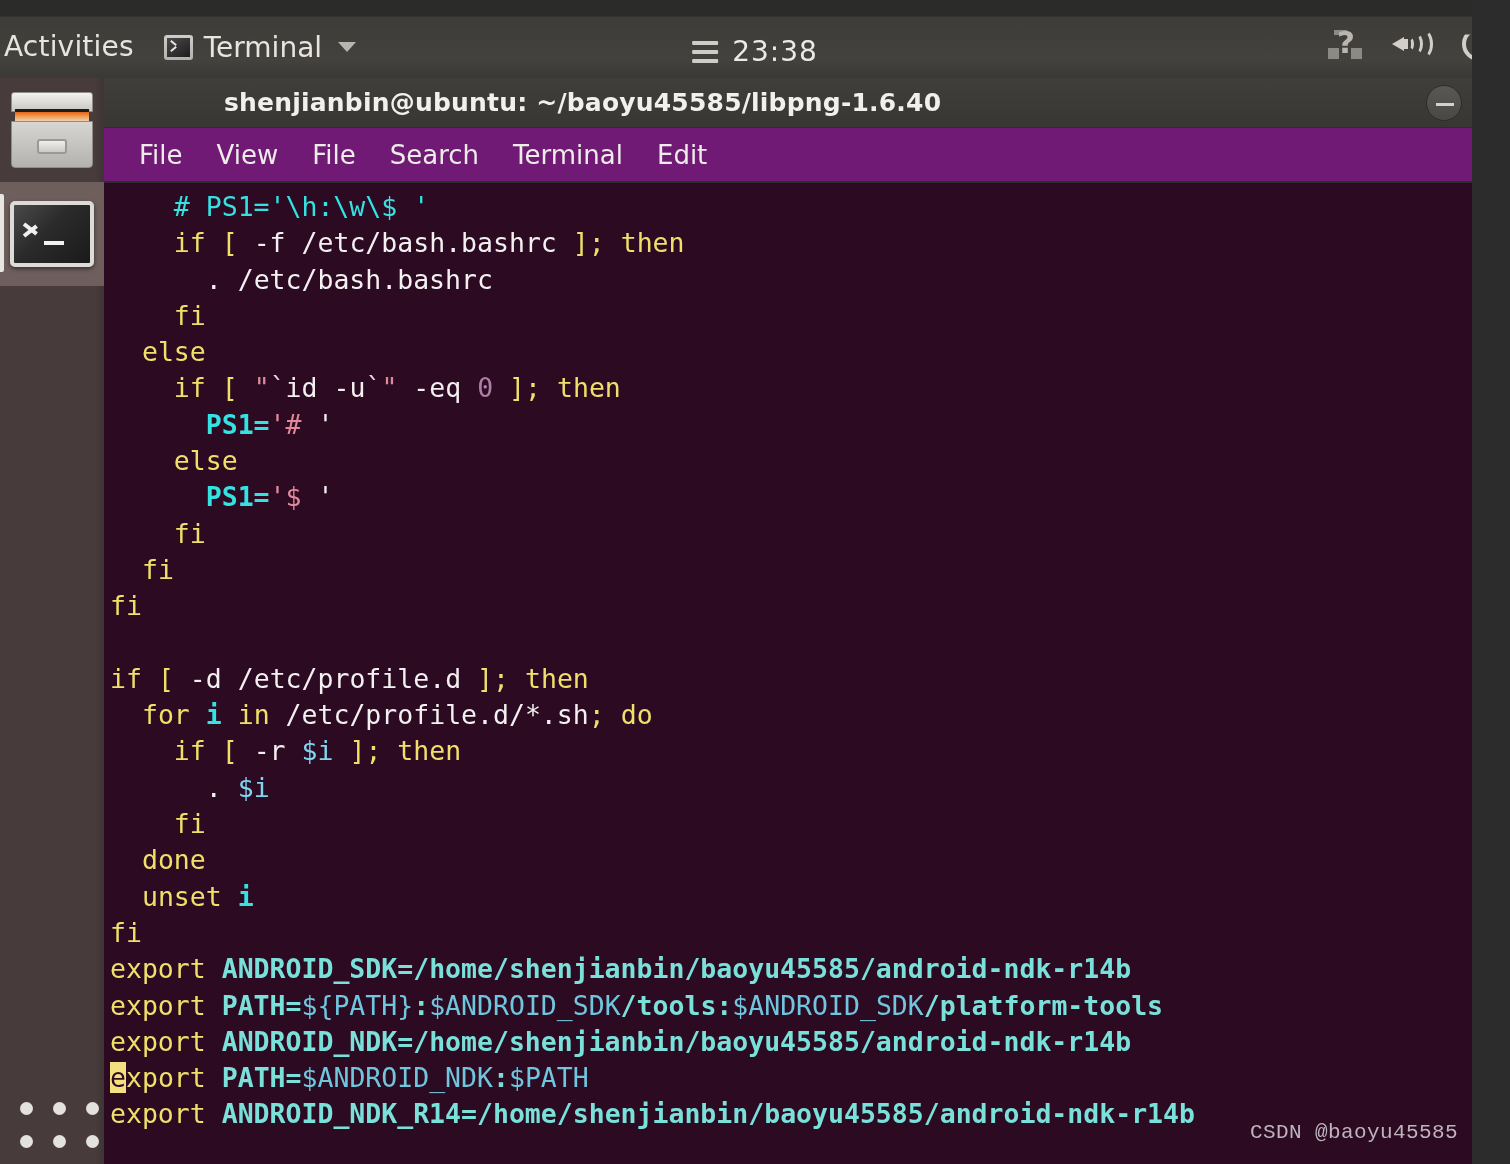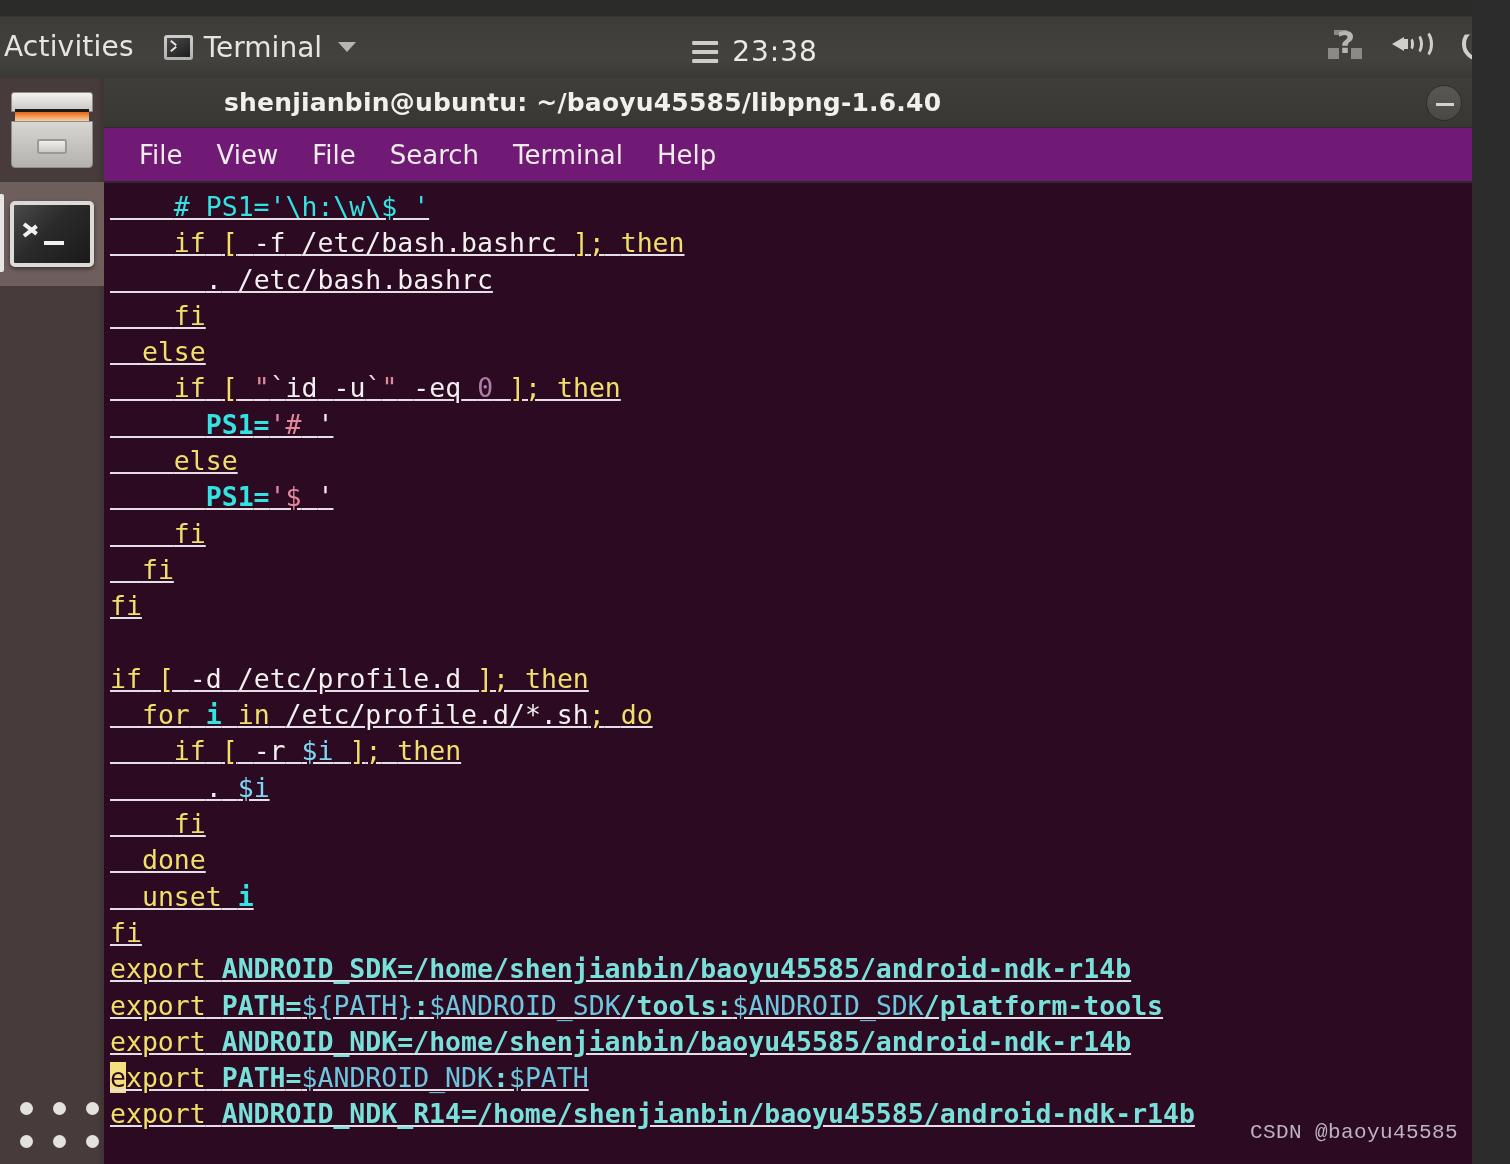--- a/index.html
+++ b/index.html
@@ -175,21 +175,21 @@
     padding:6px 0 0 2px;
     overflow:hidden;
   }
   pre#termtext{
     font-family:"DejaVu Sans Mono", monospace;
     font-size:26.5px;
     line-height:36.3px;
     color:#e4dee6;
     white-space:pre;
     letter-spacing:0px;
-    margin:0; padding:0 0 0 4px;text-decoration:underline;
+    margin:0; padding:0 0 0 4px;
   }
   .kw   { color:#f0e06a; }            
   .cmt  { color:#34e2e2; }            
   .pth  { color:#f2f0f0; }            
   .var  { color:#34e2e2; font-weight:bold; }  
   .varb { color:#7fd6f0; }            
   .str  { color:#e0899a; }            
   .num  { color:#ad7fa8; }            
   .cy   { color:#7ae0da; font-weight:bold; }  
   .cyn  { color:#6fc6dd; }            
@@ -289,21 +289,21 @@
           </span>
       </div>
     </div>
 
     <div id="menubar">
       <span class="menu-item">File</span>
       <span class="menu-item">View</span>
       <span class="menu-item">File</span>
       <span class="menu-item">Search</span>
       <span class="menu-item">Terminal</span>
-      <span class="menu-item">Help</span>
+      <span class="menu-item">Edit</span>
     </div>
 
     <div id="termbody">
       <pre id="termtext">    <span class="cmt"># PS1='\h:\w\$ '</span>
     <span class="kw">if</span> <span class="kw">[</span> <span class="pth">-f</span> <span class="pth">/etc/bash.bashrc</span> <span class="kw">]</span><span class="kw">;</span> <span class="kw">then</span>
       <span class="pth">.</span> <span class="pth">/etc/bash.bashrc</span>
     <span class="kw">fi</span>
   <span class="kw">else</span>
     <span class="kw">if</span> <span class="kw">[</span> <span class="str">"</span>`<span class="pth">id</span> <span class="pth">-u</span>`<span class="str">"</span> <span class="pth">-eq</span> <span class="num">0</span> <span class="kw">]</span><span class="kw">;</span> <span class="kw">then</span>
       <span class="var">PS1</span><span class="var">=</span><span class="str">'#</span> <span class="pth">'</span>

